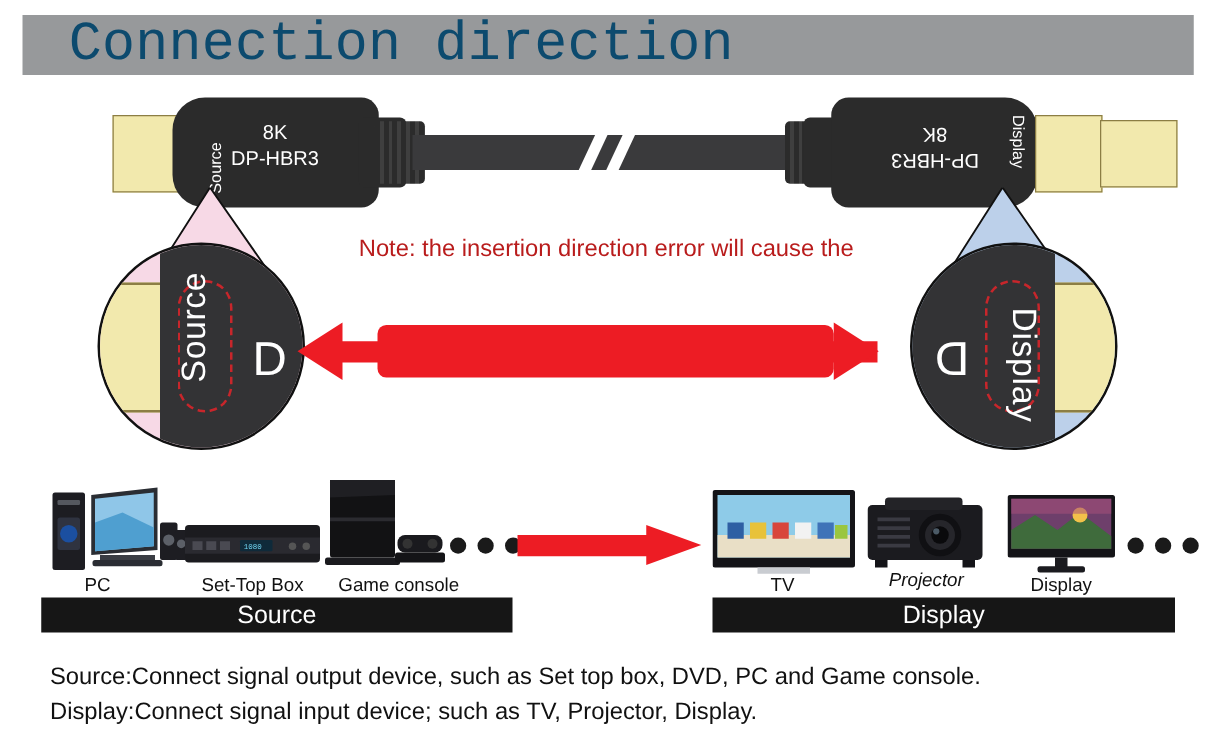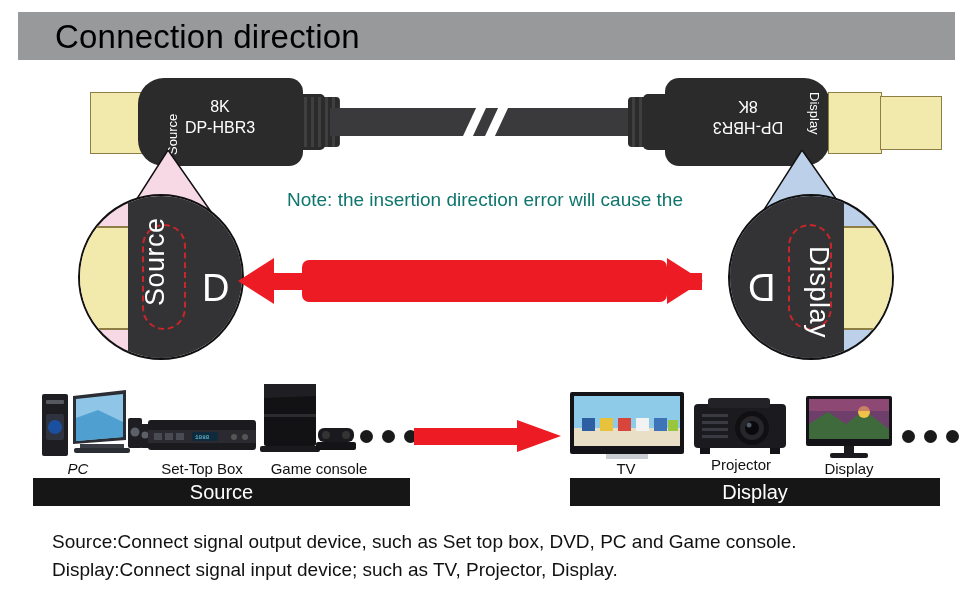--- a/index.html
+++ b/index.html
@@ -3,22 +3,22 @@
 <meta charset="utf-8">
 <style>
   html,body{margin:0;padding:0;background:#ffffff;}
   body{width:970px;height:600px;position:relative;overflow:hidden;
        font-family:"Liberation Sans","DejaVu Sans",sans-serif;}
   .stage{position:absolute;left:0;top:0;width:970px;height:600px;}
 
   
   .header-bar{position:absolute;left:18px;top:12px;width:937px;height:48px;
       background:#97999b;box-sizing:border-box;}
-  .header-title{position:absolute;left:55px;top:19px;font-size:33px;color:#000000;
-      letter-spacing:.2px;line-height:35px;white-space:nowrap;}
+  .header-title{position:absolute;left:55px;top:19px;font-size:44px;color:#0c4a6e;
+      letter-spacing:.2px;line-height:35px;white-space:nowrap;font-family:Liberation Mono, monospace;}
 
   
   .plug-yellow{position:absolute;background:#f2e9ad;border:1.5px solid #8c7e44;box-sizing:border-box;}
   .shell{position:absolute;background:#2b2b2b;}
   .shell-l{left:138px;top:78px;width:165px;height:88px;border-radius:26px 14px 14px 26px;}
   .shell-r{left:665px;top:78px;width:165px;height:88px;border-radius:14px 26px 26px 14px;}
   .shell-bump-l{position:absolute;left:287px;top:94px;width:38px;height:56px;background:#2b2b2b;border-radius:5px;}
   .shell-bump-r{position:absolute;left:643px;top:94px;width:38px;height:56px;background:#2b2b2b;border-radius:5px;}
   .strain-l{position:absolute;left:300px;top:97px;width:40px;height:50px;
      background:repeating-linear-gradient(90deg,#2b2b2b 0 4px,#3f3f3f 4px 7px);border-radius:4px;}
@@ -45,21 +45,21 @@
   .lens-l{left:78px;top:194px;background:#f7d9e6;}
   .lens-r{left:728px;top:194px;background:#bcd0ea;}
   .lens-yellow{position:absolute;background:#f2e9ad;border-top:2px solid #8c7e44;border-bottom:2px solid #8c7e44;box-sizing:border-box;}
   .lens-black{position:absolute;background:#333335;}
   .dash-box{position:absolute;border:2.5px dashed #c8262b;border-radius:30px;box-sizing:border-box;}
   .lens-word{position:absolute;color:#ffffff;font-size:27px;white-space:nowrap;letter-spacing:.5px;}
   .big-d{position:absolute;color:#ffffff;font-size:38px;line-height:38px;}
 
   
   .note{position:absolute;left:250px;top:186px;width:470px;text-align:center;
-      font-size:19px;color:#0f766e;line-height:28px;}
+      font-size:19px;color:#b91c1c;line-height:28px;}
 
   
   .banner{position:absolute;left:302px;top:260px;width:365px;height:42px;
       background:#ed1c24;border-radius:7px;}
   .banner-text{position:absolute;left:302px;top:268px;width:365px;text-align:center;
       font-size:22px;color:#ffffff;white-space:nowrap;}
   .arrow-head{position:absolute;width:0;height:0;}
   .ah-left{left:238px;top:258px;border-top:23px solid transparent;border-bottom:23px solid transparent;border-right:36px solid #ed1c24;}
   .ah-right{left:667px;top:258px;border-top:23px solid transparent;border-bottom:23px solid transparent;border-left:36px solid #ed1c24;}
   .arrow-tail{position:absolute;background:#ed1c24;height:17px;}
@@ -71,21 +71,21 @@
   .dev-caption{position:absolute;font-size:15px;color:#111;text-align:center;white-space:nowrap;}
   .dots{position:absolute;display:flex;gap:9px;}
   .dots span{width:13px;height:13px;border-radius:50%;background:#1a1a1a;display:block;}
   .mid-arrow-tail{position:absolute;left:414px;top:428px;width:105px;height:17px;background:#ed1c24;}
   .mid-arrow-head{position:absolute;left:517px;top:420px;width:0;height:0;
       border-top:16px solid transparent;border-bottom:16px solid transparent;border-left:44px solid #ed1c24;}
   .black-bar{position:absolute;height:28px;background:#161616;}
   .black-bar-text{position:absolute;color:#fff;font-size:20px;text-align:center;line-height:28px;}
 
   
-  .footer{position:absolute;left:52px;top:528px;width:880px;font-size:19px;
+  .footer{position:absolute;left:40px;top:528px;width:880px;font-size:19px;
       color:#111;line-height:28px;}
   .footer div{white-space:nowrap;}
 </style>
 </head>
 <body>
 
 <div class="stage">
 
   <div class="header-bar"></div>
   <div class="header-title">Connection direction</div>
@@ -158,21 +158,21 @@
     <polygon points="33,8 86,2 86,52 33,56" fill="#2a2d33"></polygon>
     <polygon points="36,11 83,6 83,49 36,53" fill="#8fc6e8"></polygon>
     <polygon points="36,30 58,22 83,34 83,49 36,53" fill="#4f9fd0"></polygon>
     <rect x="40" y="56" width="44" height="5" fill="#3a3d44"></rect>
     <rect x="34" y="60" width="56" height="5" rx="2" fill="#2a2d33"></rect>
     <rect x="88" y="30" width="14" height="30" rx="2" fill="#1d1d22"></rect>
     <circle cx="95" cy="44" r="4.5" fill="#5c6068"></circle>
     <rect x="100" y="36" width="10" height="24" rx="2" fill="#1d1d22"></rect>
     <circle cx="105" cy="47" r="3.5" fill="#5c6068"></circle>
   </svg>
-  <div class="dev-caption" style="left:48px;top:460px;width:60px;font-style:italic;">PC</div>
+  <div class="dev-caption" style="left:48px;top:460px;width:60px;">PC</div>
 
   <svg class="dev" style="left:148px;top:418px;" width="108" height="36">
     <rect x="0" y="2" width="108" height="30" rx="3" fill="#1b1b1f"></rect>
     <rect x="0" y="12" width="108" height="13" fill="#2a2a30"></rect>
     <rect x="6" y="15" width="8" height="7" fill="#4a4a52"></rect>
     <rect x="17" y="15" width="8" height="7" fill="#4a4a52"></rect>
     <rect x="28" y="15" width="8" height="7" fill="#4a4a52"></rect>
     <rect x="44" y="14" width="26" height="9" rx="1" fill="#0f2a3a"></rect>
     <text x="47" y="21" font-size="6" fill="#6fd3f0" font-family="Liberation Mono,monospace">1080</text>
     <circle cx="86" cy="19" r="3" fill="#555"></circle>
@@ -222,21 +222,21 @@
     <circle cx="58" cy="32" r="12" fill="#26262b"></circle>
     <circle cx="58" cy="32" r="7" fill="#0a0a0c"></circle>
     <circle cx="55" cy="29" r="2.5" fill="#4b5a66"></circle>
     <rect x="8" y="18" width="26" height="3" fill="#3a3a42"></rect>
     <rect x="8" y="25" width="26" height="3" fill="#3a3a42"></rect>
     <rect x="8" y="32" width="26" height="3" fill="#3a3a42"></rect>
     <rect x="8" y="39" width="26" height="3" fill="#3a3a42"></rect>
     <rect x="6" y="52" width="10" height="6" fill="#141418"></rect>
     <rect x="76" y="52" width="10" height="6" fill="#141418"></rect>
   </svg>
-  <div class="dev-caption" style="left:694px;top:456px;width:94px;">Projector</div>
+  <div class="dev-caption" style="left:694px;top:456px;width:94px;font-style:italic;">Projector</div>
 
   <svg class="dev" style="left:806px;top:396px;" width="88" height="64">
     <rect x="0" y="0" width="86" height="50" rx="2" fill="#141418"></rect>
     <rect x="3" y="3" width="80" height="40" fill="#6e3f6b"></rect>
     <polygon points="3,28 22,16 40,28 58,14 83,33 83,43 3,43" fill="#3f6b3c"></polygon>
     <circle cx="58" cy="16" r="6" fill="#f2c14a"></circle>
     <rect x="3" y="3" width="80" height="12" fill="#a8517a" opacity="0.55"></rect>
     <rect x="38" y="50" width="10" height="9" fill="#1b1b1f"></rect>
     <rect x="24" y="57" width="38" height="5" rx="2" fill="#1b1b1f"></rect>
   </svg>

